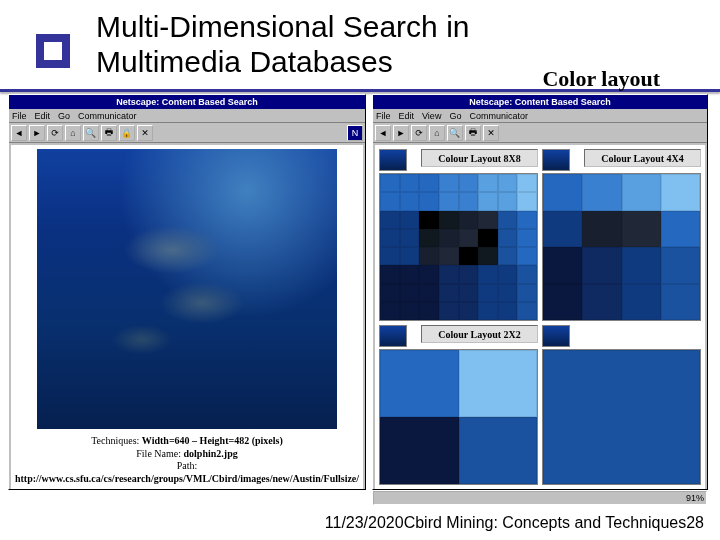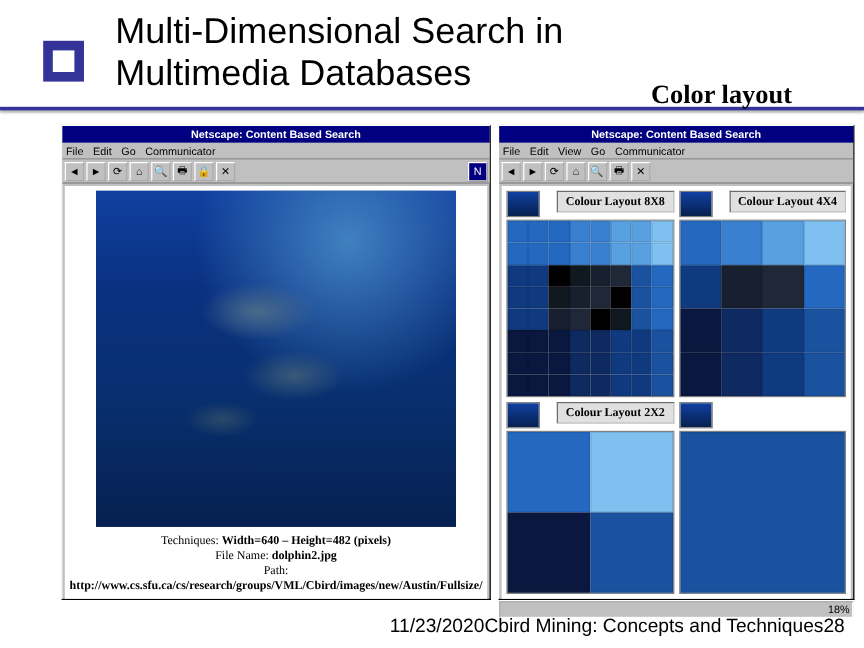--- a/index.html
+++ b/index.html
@@ -37,23 +37,22 @@
   }
   .title-underline {
     height: 3px;
     background: #333399;
     box-shadow: 0 2px 2px rgba(0,0,0,0.3);
     margin-top: 6px;
   }
   .content {
     display: flex;
     gap: 6px;
-    padding: 10px 8px;
+    padding: 0 8px;
     margin-top: 2px;
-    margin-left: 43px;
   }
   .browser {
     background: #c0c0c0;
     border: 1px solid #000;
     border-top: 1px solid #fff;
     border-left: 1px solid #fff;
     font-size: 9px;
   }
   .left-browser { width: 358px; height: 396px; }
   .right-browser { width: 336px; height: 396px; }
@@ -376,21 +375,21 @@
         <div class="panel-header">
           <div class="thumb"></div>
         </div>
         <div class="grid g1" id="grid1">
             <div style="background: rgb(26, 82, 160);"></div>
           </div>
       </div>
 
     </div>
     <div class="pct-bar">
-      <span>18%</span>
+      <span>91%</span>
     </div>
   </div>
 
 </div>
 
 <div class="footer">
   <span>11/23/2020</span>
   <span>Cbird Mining: Concepts and Techniques</span>
   <span>28</span>
 </div>

